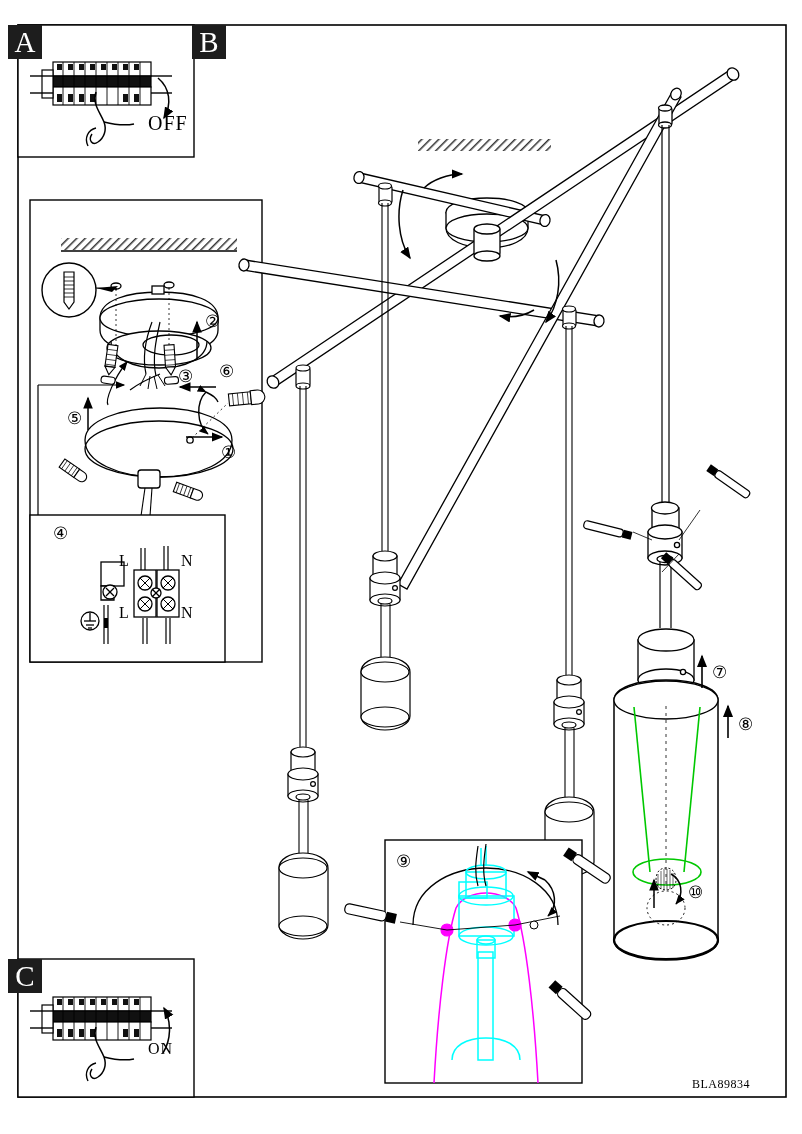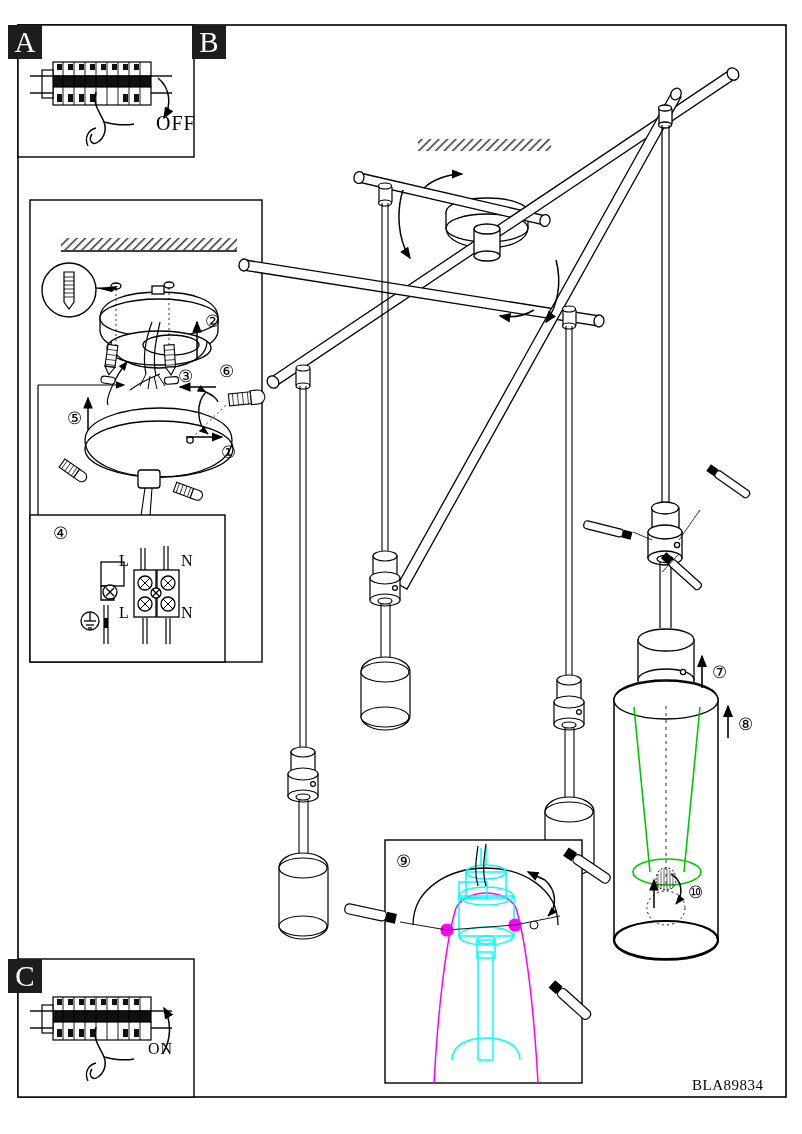--- a/index.html
+++ b/index.html
@@ -8,23 +8,23 @@
        font-family:"Liberation Serif",serif;color:#000;}
   .sheet{position:absolute;left:0;top:0;width:802px;height:1134px;}
   svg.main{position:absolute;left:0;top:0;width:802px;height:1134px;}
   .badge{position:absolute;width:34px;height:34px;background:#1d1d1d;
          display:flex;align-items:center;justify-content:center;
          color:#fff;font-family:"Liberation Serif",serif;font-size:29px;line-height:1;}
   #badgeA{left:8px;top:25px;}
   #badgeB{left:192px;top:25px;}
   #badgeC{left:8px;top:959px;}
   .txt{position:absolute;font-family:"Liberation Serif",serif;color:#000;}
-  #lblOFF{left:148px;top:112px;font-size:20px;letter-spacing:1px;margin-left:8px;}
+  #lblOFF{left:148px;top:112px;font-size:20px;letter-spacing:1px;}
   #lblON{left:148px;top:1040px;font-size:16px;letter-spacing:1px;}
-  #partno{left:692px;top:1077px;font-size:15px;letter-spacing:.5px;}
+  #partno{left:692px;top:1077px;font-size:12px;letter-spacing:.5px;}
   .num{position:absolute;font-family:"Liberation Serif",serif;font-size:17px;color:#000;}
 </style>
 </head>
 <body>
 
 <div class="sheet">
 
 <svg class="main" viewBox="0 0 802 1134">
   <defs>
     <pattern id="hatchPat" width="6" height="6" patternTransform="rotate(45)" patternUnits="userSpaceOnUse">

